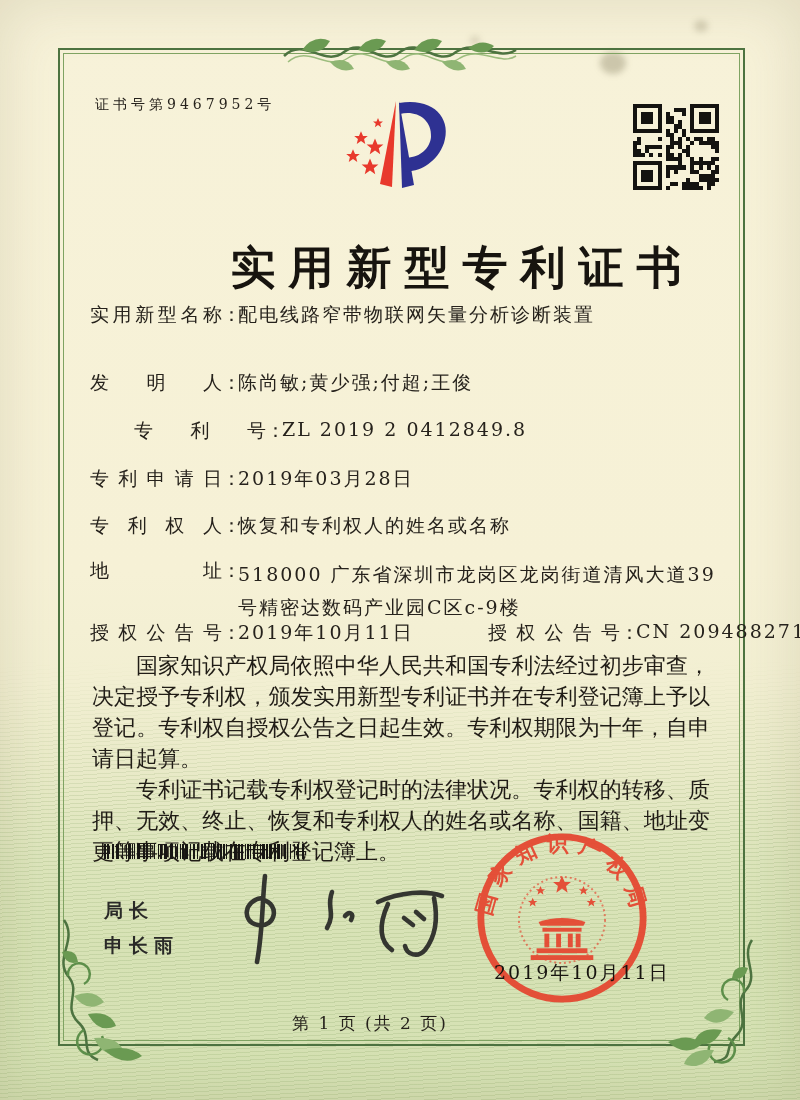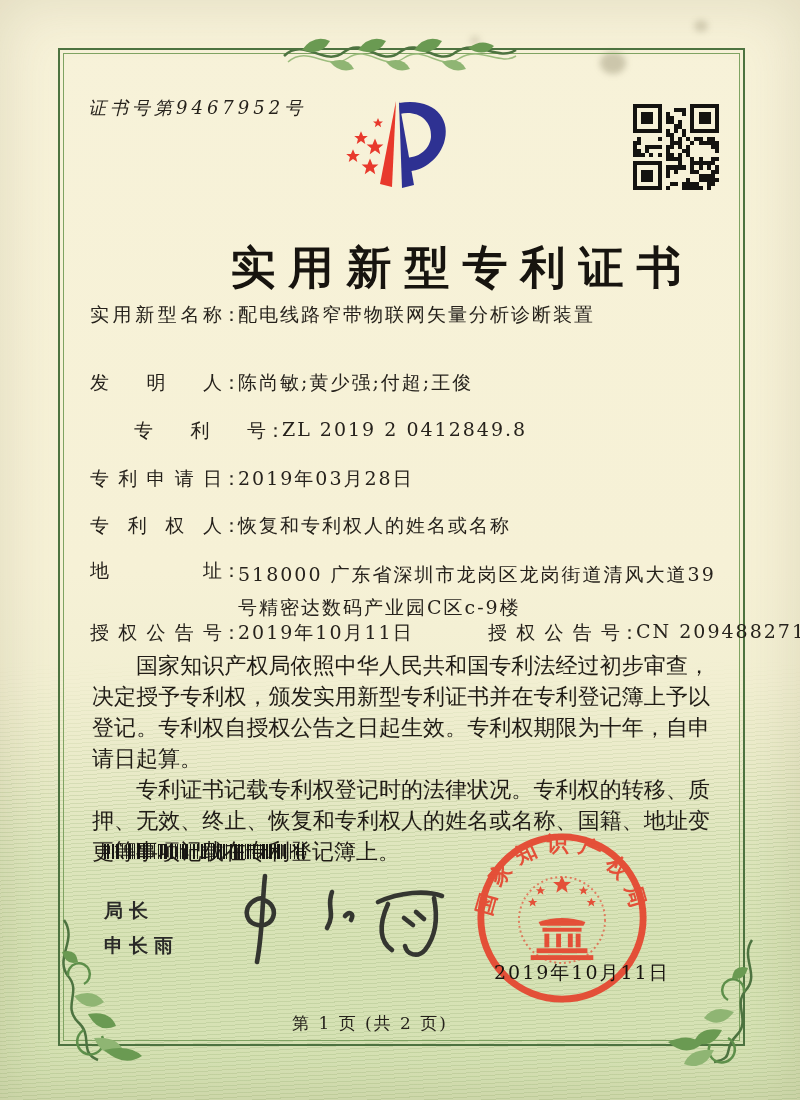--- a/index.html
+++ b/index.html
@@ -20,21 +20,21 @@
   .stain{position:absolute; border-radius:50%; filter:blur(3px); pointer-events:none;}
   .border-outer{
     position:absolute; left:58px; top:48px; width:687px; height:998px;
     border:2px solid #4d7340; box-sizing:border-box;
   }
   .border-inner{
     position:absolute; left:3px; top:3px; right:3px; bottom:3px;
     border:1px solid #7fa362;
   }
   .orn{position:absolute; pointer-events:none;}
-  .cert-no{position:absolute; left:88px; top:96px; font-size:18px; letter-spacing:4px;font-style:italic;}
+  .cert-no{position:absolute; left:95px; top:96px; font-size:14px; letter-spacing:4px;}
   .title{
     position:absolute; left:58px; top:238px; width:796px; text-align:center;
     font-size:45px; font-weight:bold; letter-spacing:13px; text-indent:13px; color:#17140f;
   }
   .logo{position:absolute; left:340px; top:97px;}
   .qr{position:absolute; left:633px; top:104px; width:86px; height:86px;}
   .field{position:absolute; left:90px; font-size:19px; white-space:nowrap;}
   .label{
     display:inline-block; width:132px; vertical-align:top;
     text-align:justify; text-align-last:justify;

